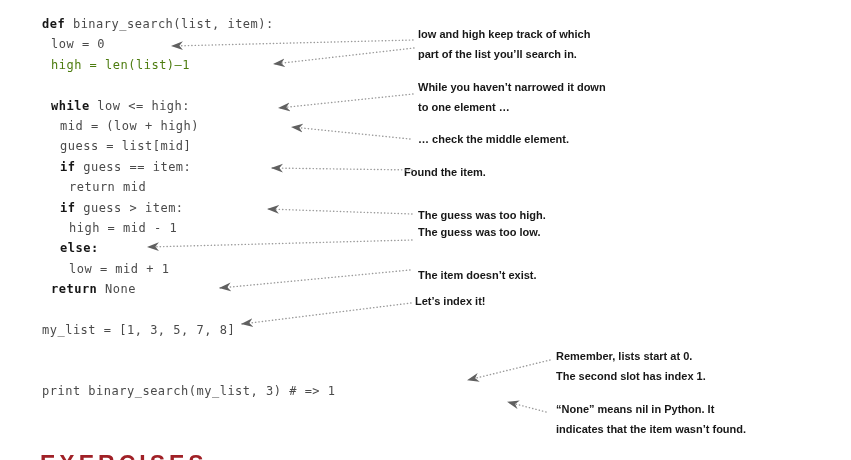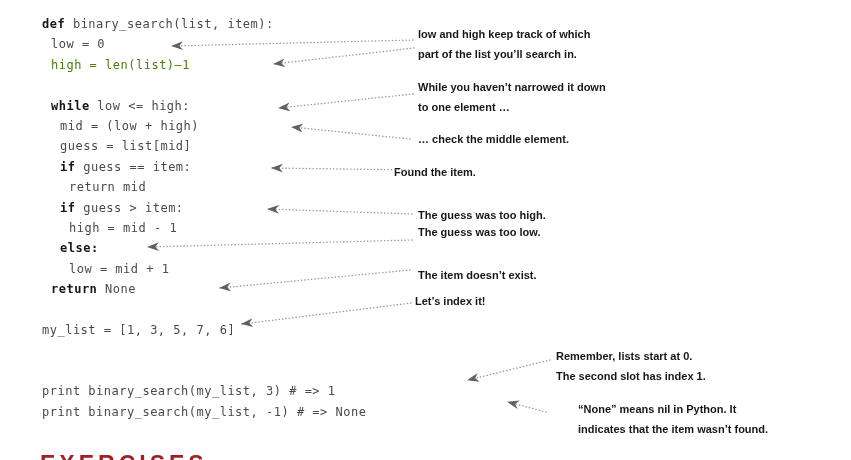--- a/index.html
+++ b/index.html
@@ -66,58 +66,57 @@
       <div class="code-line" style="top: 116px; padding-left: 18px; color: rgb(74, 74, 74);"><span>mid = (low + high)</span></div>
       <div class="code-line" style="top: 136.4px; padding-left: 18px; color: rgb(74, 74, 74);"><span>guess = list[mid]</span></div>
       <div class="code-line" style="top: 156.8px; padding-left: 18px; color: rgb(74, 74, 74);"><b class="kw" style="color: rgb(22, 22, 22);">if</b><span> guess == item:</span></div>
       <div class="code-line" style="top: 177.2px; padding-left: 27px; color: rgb(74, 74, 74);"><span>return mid</span></div>
       <div class="code-line" style="top: 197.6px; padding-left: 18px; color: rgb(74, 74, 74);"><b class="kw" style="color: rgb(22, 22, 22);">if</b><span> guess &gt; item:</span></div>
       <div class="code-line" style="top: 218px; padding-left: 27px; color: rgb(74, 74, 74);"><span>high = mid - 1</span></div>
       <div class="code-line" style="top: 238.4px; padding-left: 18px; color: rgb(74, 74, 74);"><b class="kw" style="color: rgb(22, 22, 22);">else:</b><span></span></div>
       <div class="code-line" style="top: 258.8px; padding-left: 27px; color: rgb(74, 74, 74);"><span>low = mid + 1</span></div>
       <div class="code-line" style="top: 279.2px; padding-left: 9px; color: rgb(74, 74, 74);"><b class="kw" style="color: rgb(22, 22, 22);">return</b><span> None</span></div>
       <div class="code-line" style="top: 299.6px; padding-left: 0px; color: rgb(74, 74, 74);"><span></span></div>
-      <div class="code-line" style="top: 320px; padding-left: 0px; color: rgb(74, 74, 74);"><span>my_list = [1, 3, 5, 7, 6]</span></div>
+      <div class="code-line" style="top: 320px; padding-left: 0px; color: rgb(74, 74, 74);"><span>my_list = [1, 3, 5, 7, 8]</span></div>
       <div class="code-line" style="top: 340.4px; padding-left: 0px; color: rgb(74, 74, 74);"><span></span></div>
       <div class="code-line" style="top: 360.8px; padding-left: 0px; color: rgb(74, 74, 74);"><span></span></div>
       <div class="code-line" style="top: 381.2px; padding-left: 0px; color: rgb(74, 74, 74);"><span>print binary_search(my_list, 3) # =&gt; 1</span></div>
-      <div class="code-line" style="top: 401.6px; padding-left: 0px; color: rgb(74, 74, 74);"><span>print binary_search(my_list, -1) # =&gt; None</span></div>
     </div>
   <div id="notes">
       <div class="note" style="left: 418px; top: 24px;">
         <div>low and high keep track of which</div>
         <div>part of the list you’ll search in.</div>
       </div>
       <div class="note" style="left: 418px; top: 77px;">
         <div>While you haven’t narrowed it down</div>
         <div>to one element …</div>
       </div>
       <div class="note" style="left: 418px; top: 129px;">
         <div>… check the middle element.</div>
       </div>
-      <div class="note" style="left: 394px; top: 162px;">
+      <div class="note" style="left: 404px; top: 162px;">
         <div>Found the item.</div>
       </div>
       <div class="note" style="left: 418px; top: 205px;">
         <div>The guess was too high.</div>
       </div>
       <div class="note" style="left: 418px; top: 222px;">
         <div>The guess was too low.</div>
       </div>
       <div class="note" style="left: 418px; top: 265px;">
         <div>The item doesn’t exist.</div>
       </div>
       <div class="note" style="left: 415px; top: 291px;">
         <div>Let’s index it!</div>
       </div>
       <div class="note" style="left: 556px; top: 346px;">
         <div>Remember, lists start at 0.</div>
         <div>The second slot has index 1.</div>
       </div>
-      <div class="note" style="left: 578px; top: 399px;">
+      <div class="note" style="left: 556px; top: 399px;">
         <div>“None” means nil in Python. It</div>
         <div>indicates that the item wasn’t found.</div>
       </div>
     </div>
   <svg id="arrows" width="851" height="460" viewBox="0 0 851 460">
     <defs>
       <marker id="ah" viewBox="0 0 12 10" refX="11" refY="5" markerWidth="12" markerHeight="10" markerUnits="userSpaceOnUse" orient="auto">
         <path d="M12,5 L0,0.6 L3.6,5 L0,9.4 Z" fill="#606060"></path>
       </marker>
     </defs>

